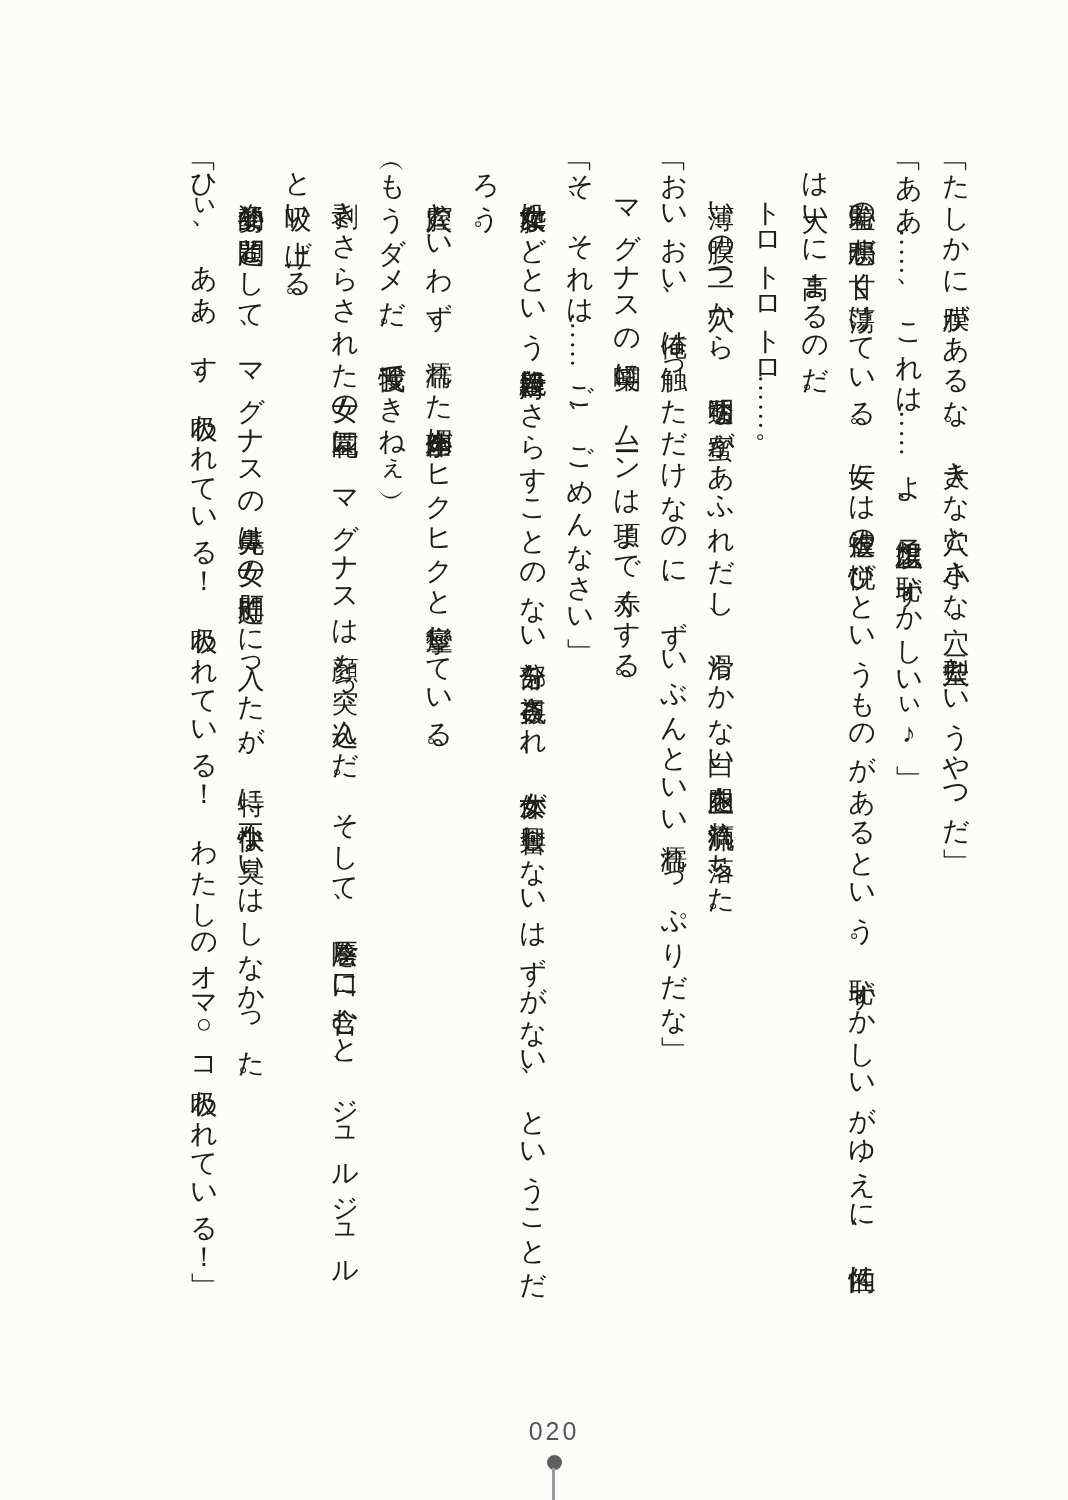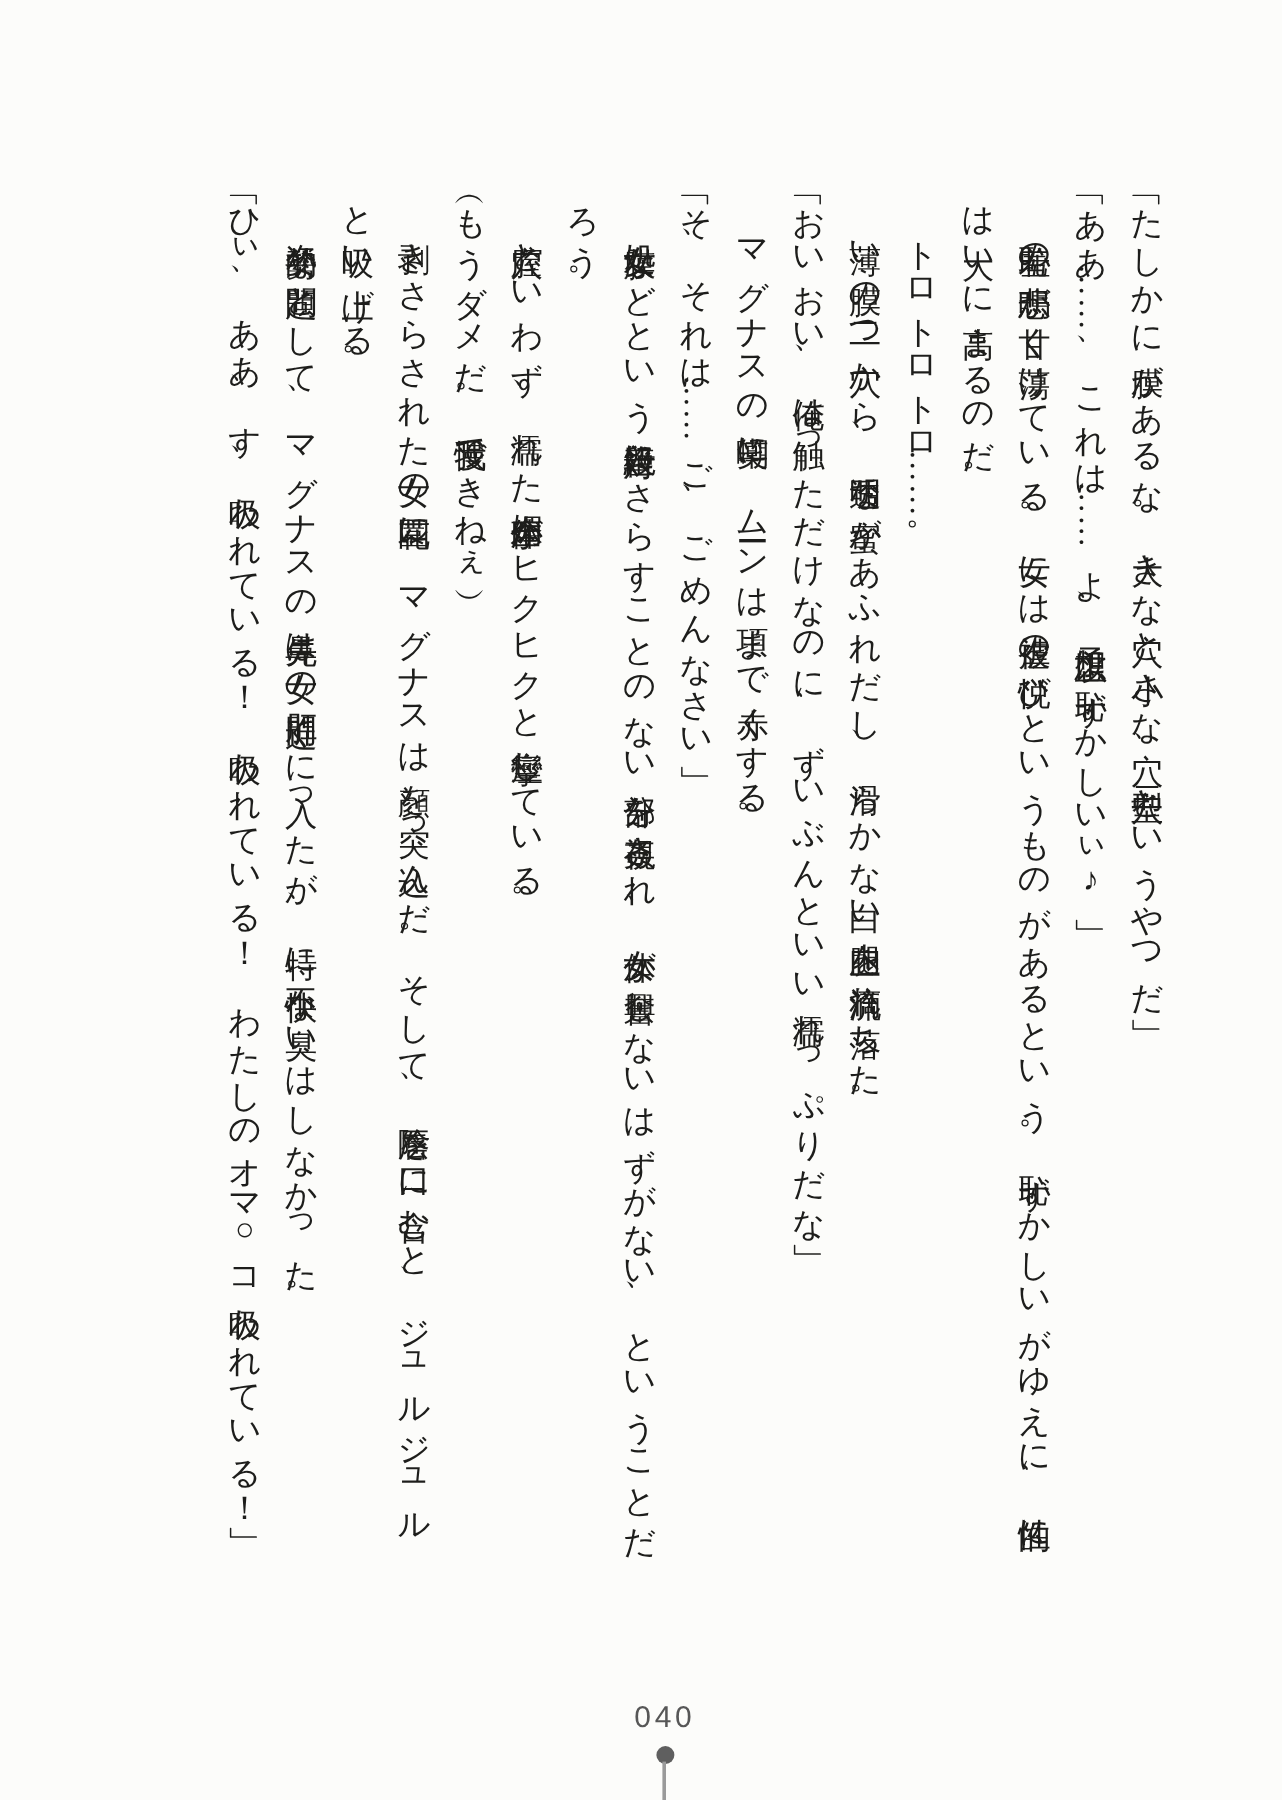--- a/index.html
+++ b/index.html
@@ -89,18 +89,18 @@
     <p>「そ、それは……ご、ごめんなさい」</p>
     <p>　処女膜などという普段絶対にさらすことのない部分を視姦され、女体が興奮しないはずがない、ということだろう。</p>
     <p>　膣穴といわず、濡れた媚肉全体がヒクヒクと痙攣している。</p>
     <p>（もうダメだ。我慢できねぇ）</p>
     <p>　剥きさらされた女の花園に、マグナスは顔を突っ込んだ。そして、陰唇を口に含むと、ジュルジュルと吸い上げる。</p>
     <p>　姿勢的な問題として、マグナスの鼻先は女の肛門近くに入ったが、特に不快な臭いはしなかった。</p>
     <p class="squeeze">「ひぃ、ああ、す、吸われている！　吸われている！　わたしのオマ○コ吸われている！」</p>
   </main>
 
   <footer>
-    <div class="page-number">040</div>
+    <div class="page-number">020</div>
     <div class="footer-dot"></div>
     <div class="footer-stem"></div>
   </footer>
 
 </div>
 
 </body></html>

